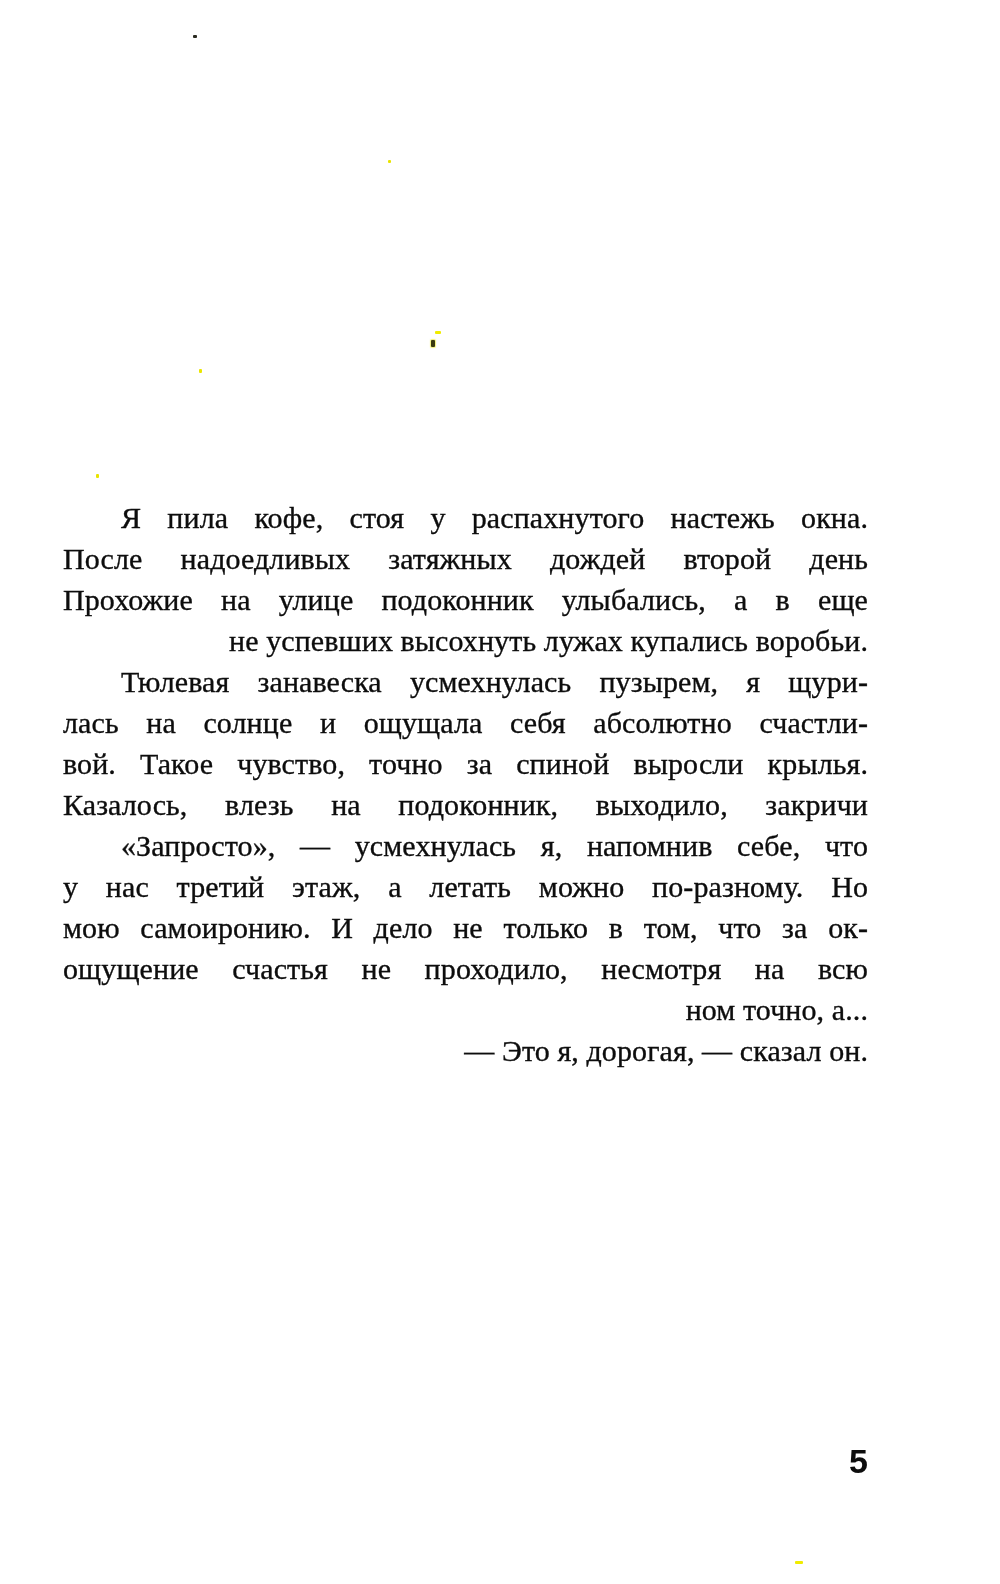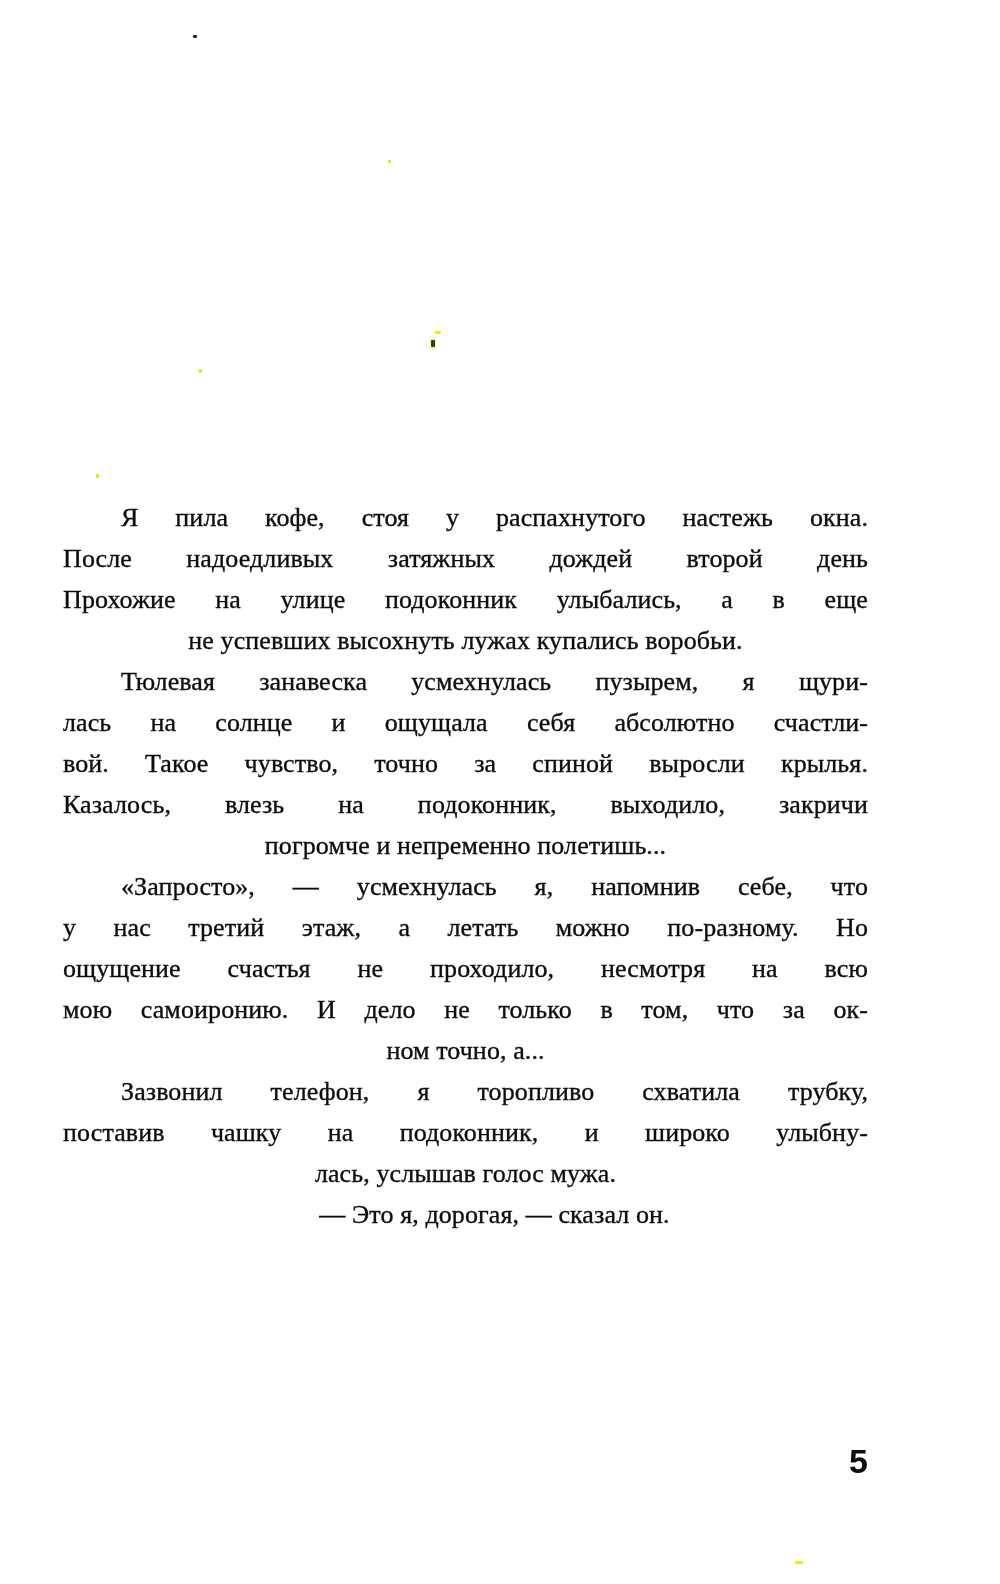--- a/index.html
+++ b/index.html
@@ -12,29 +12,29 @@
     background: #ffffff;
     font-family: "Liberation Serif", "DejaVu Serif", serif;
     color: #0d0d0d;
   }
 
   .text-block {
     position: absolute;
     left: 63px;
     top: 497px;
     width: 805px;
-    font-size: 26px;
+    font-size: 30px;
     line-height: 41px;
     -webkit-text-stroke: 0.35px #0d0d0d;
     letter-spacing: 0.1px;
   }
 
   .line {
     height: 41px;
-    text-align: center;
+    text-align: right;
     white-space: normal;
     overflow: visible;
   }
   
   .line.j {
     text-align: justify;
     text-align-last: justify;
   }
   
   .line.ind {
@@ -84,36 +84,30 @@
       <div class="line j">После надоедливых затяжных дождей второй день</div>
       <div class="line j">Прохожие на улице подоконник улыбались, а в еще</div>
       <div class="line">не успевших высохнуть лужах купались воробьи.</div>
     </div>
 
     <div>
       <div class="line j ind">Тюлевая занавеска усмехнулась пузырем, я щури-</div>
       <div class="line j">лась на солнце и ощущала себя абсолютно счастли-</div>
       <div class="line j">вой. Такое чувство, точно за спиной выросли крылья.</div>
       <div class="line j">Казалось, влезь на подоконник, выходило, закричи</div>
-      <div class="line">погромче и непременно полетишь...</div>
     </div>
 
     <div>
       <div class="line j ind">«Запросто», — усмехнулась я, напомнив себе, что</div>
       <div class="line j">у нас третий этаж, а летать можно по-разному. Но</div>
+      <div class="line j">мою самоиронию. И дело не только в том, что за ок-</div>
       <div class="line j">ощущение счастья не проходило, несмотря на всю</div>
-      <div class="line j">мою самоиронию. И дело не только в том, что за ок-</div>
       <div class="line">ном точно, а...</div>
     </div>
 
-    <div>
-      <div class="line j ind">Зазвонил телефон, я торопливо схватила трубку,</div>
-      <div class="line j">поставив чашку на подоконник, и широко улыбну-</div>
-      <div class="line">лась, услышав голос мужа.</div>
-    </div>
 
     <div>
       <div class="line ind">— Это я, дорогая, — сказал он.</div>
     </div>
 
 
   </div>
 
   <div class="page-number">5</div>
 

